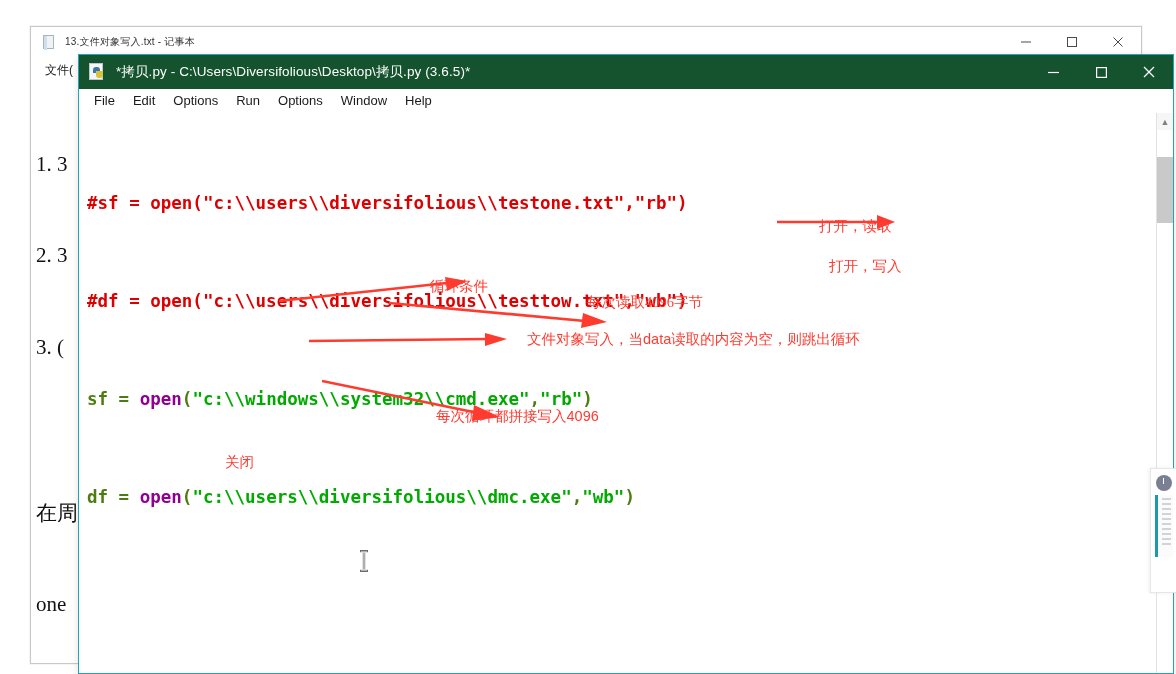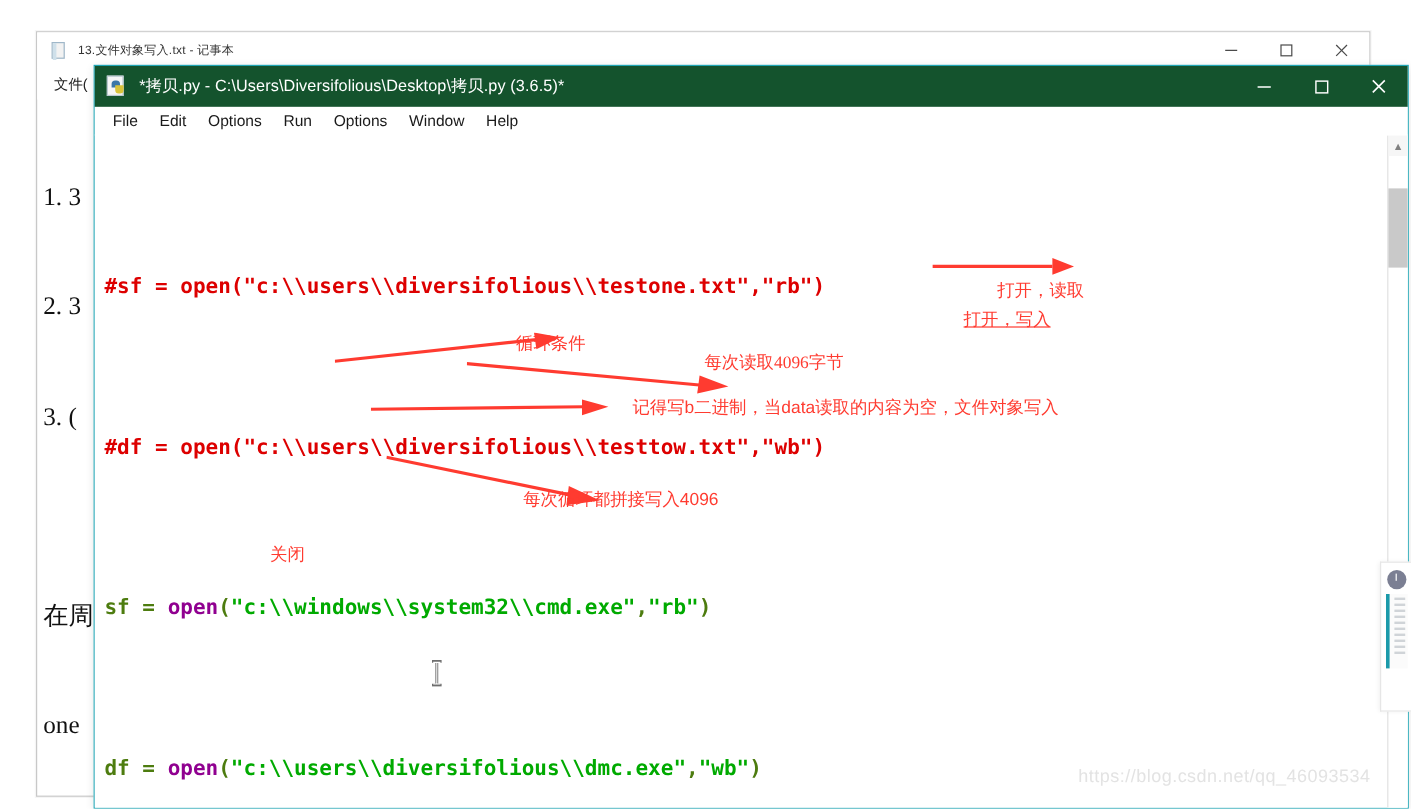--- a/index.html
+++ b/index.html
@@ -147,21 +147,21 @@
   .code {
     position: absolute;
     left: 8px; top: 4px; right: 20px; bottom: 0;
     font-family: "DejaVu Sans Mono", "Liberation Mono", monospace;
     font-size: 17.5px;
     font-weight: bold;
     line-height: 24.5px;
     color: #000000;
     white-space: pre;
   }
-  .code-line { height: 24.5px; white-space: pre; margin-top: 36px; }
+  .code-line { height: 24.5px; white-space: pre; }
   .c-comment { color: #dd0000; }
   .c-builtin { color: #900090; }
   .c-string  { color: #00aa00; }
   .c-plain   { color: #4d7c0f; }
 
   
   .idle-vscroll {
     position: absolute; right: 0; top: 58px; width: 17px; bottom: 0;
     background: #ffffff; border-left: 1px solid #e2e2e2;
   }
@@ -352,41 +352,41 @@
         
 
         
 
       </div>
 
       <svg class="arrow" style="left:698px; top:98px;" width="120" height="22" viewBox="0 0 120 22">
         <line x1="0" y1="11" x2="100" y2="11" stroke="#ff3b30" stroke-width="2.6"></line>
         <polygon points="100,4 118,11 100,18" fill="#ff3b30"></polygon>
       </svg>
-      <div class="anno" style="left:740px; top:120px;margin-left:12px;">打开，读取</div>
-
-      <div class="anno" style="left:724px; top:144px;text-decoration:underline;">打开，写入</div>
+      <div class="anno" style="left:740px; top:104px;">打开，读取</div>
+
+      <div class="anno" style="left:750px; top:144px;">打开，写入</div>
 
       <svg class="arrow" style="left:200px; top:164px;" width="190" height="28" viewBox="0 0 190 28">
         <line x1="0" y1="24" x2="168" y2="6" stroke="#ff3b30" stroke-width="2.6"></line>
         <polygon points="166,0 188,4 168,14" fill="#ff3b30"></polygon>
       </svg>
       <div class="anno" style="left:351px; top:164px;">循环条件</div>
 
       <svg class="arrow" style="left:310px; top:184px;" width="220" height="32" viewBox="0 0 220 32">
         <line x1="0" y1="6" x2="196" y2="24" stroke="#ff3b30" stroke-width="2.6"></line>
         <polygon points="194,16 218,25 192,31" fill="#ff3b30"></polygon>
       </svg>
       <div class="anno" style="left:508px; top:180px;font-family:Liberation Serif, serif;">每次读取4096字节</div>
 
       <svg class="arrow" style="left:230px; top:216px;" width="200" height="20" viewBox="0 0 200 20">
         <line x1="0" y1="12" x2="178" y2="10" stroke="#ff3b30" stroke-width="2.6"></line>
         <polygon points="176,4 198,10 176,17" fill="#ff3b30"></polygon>
       </svg>
-      <div class="anno" style="left:448px; top:217px;">记得写b二进制，当data读取的内容为空，文件对象写入</div>
+      <div class="anno" style="left:448px; top:217px;">文件对象写入，当data读取的内容为空，则跳出循环</div>
 
       <svg class="arrow" style="left:243px; top:266px;" width="180" height="44" viewBox="0 0 180 44">
         <line x1="0" y1="2" x2="156" y2="34" stroke="#ff3b30" stroke-width="2.6"></line>
         <polygon points="152,26 178,38 150,42" fill="#ff3b30"></polygon>
       </svg>
       <div class="anno" style="left:357px; top:294px;">每次循环都拼接写入4096</div>
 
       <div class="anno" style="left:146px; top:340px;">关闭</div>
 
       <svg class="ibeam" viewBox="0 0 12 22">
@@ -410,14 +410,13 @@
         <i></i>
         <i></i>
         <i></i>
         <i></i>
         <i></i>
         <i></i>
         <i></i>
     </div>
   </div>
 
-  <div class="watermark">https://blog.csdn.net/qq_46093534</div>
 </div>
 
 </body></html>

